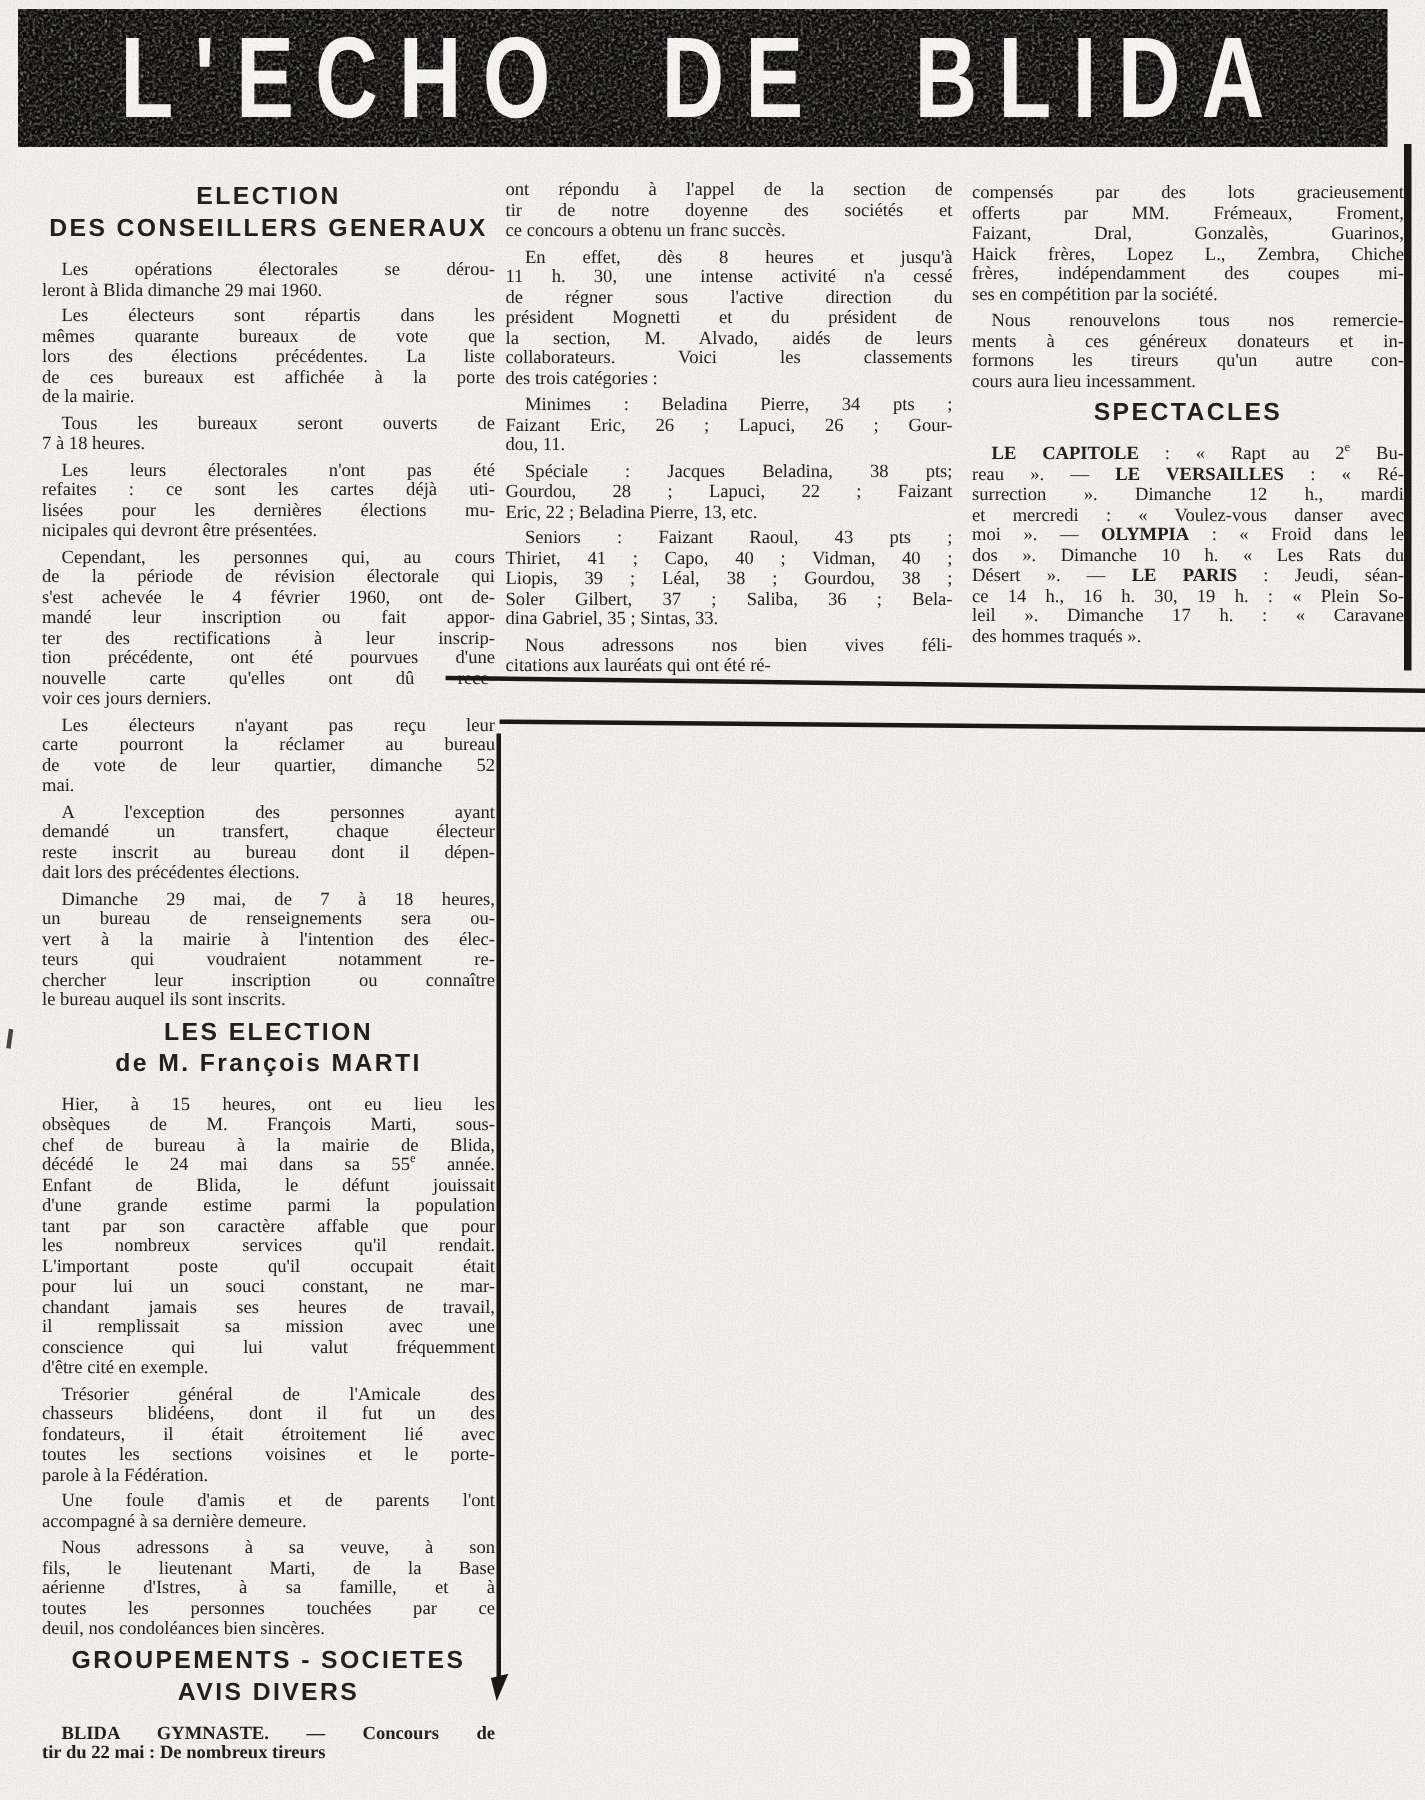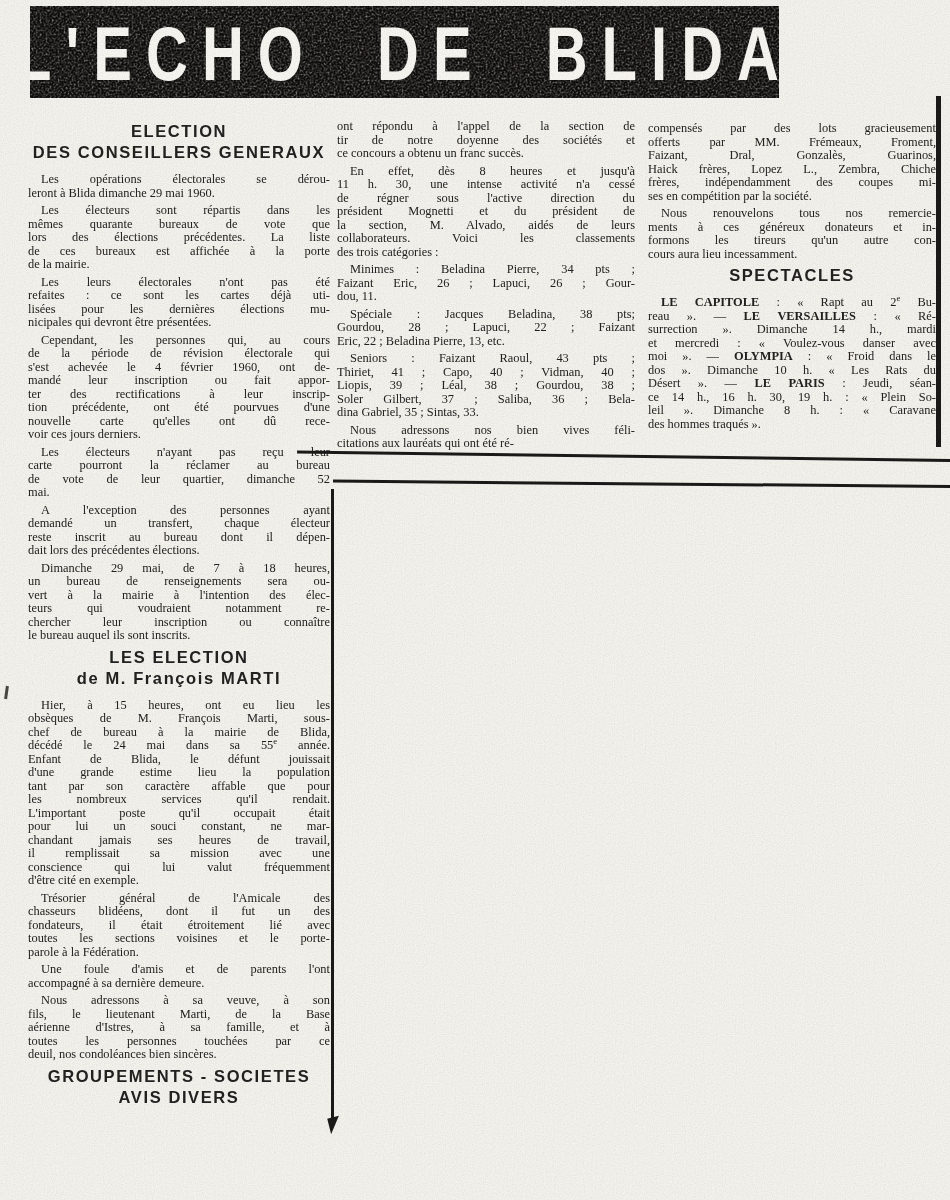--- a/index.html
+++ b/index.html
@@ -3,21 +3,21 @@
 <meta charset="utf-8">
 <style>
   html,body{margin:0;padding:0;background:#e8e6e0;}
   #page{
     position:relative;width:950px;height:1200px;overflow:hidden;
     background:var(--paper,#f4f2ec);color:var(--ink,#232220);
     font-family:"Liberation Serif", serif;
   }
   
   .banner{
-    position:absolute;left:30px;top:6px;width:749px;height:92px;
+    position:absolute;left:12px;top:6px;width:913px;height:92px;
     background:var(--banner,#0e0d0b);
     display:flex;align-items:center;justify-content:center;overflow:hidden;
   }
   .banner .t{
     position:relative;z-index:2;display:inline-block;white-space:nowrap;
     color:var(--bannertext,#f7f6f1);
     font-family:"Liberation Sans", sans-serif;font-weight:bold;
     font-size:58px;letter-spacing:14px;word-spacing:30px;
     transform:scale(1,1.32);
   }
@@ -79,20 +79,24 @@
         <div class="line last">leront à Blida dimanche 29 mai 1960.</div>
       </div>
       <div class="para">
         <div class="line first">Les électeurs sont répartis dans les</div>
         <div class="line">mêmes quarante bureaux de vote que</div>
         <div class="line">lors des élections précédentes. La liste</div>
         <div class="line">de ces bureaux est affichée à la porte</div>
         <div class="line last">de la mairie.</div>
       </div>
       <div class="para">
+        <div class="line first">Tous les bureaux seront ouverts de</div>
+        <div class="line last">7 à 18 heures.</div>
+      </div>
+      <div class="para">
         <div class="line first">Les leurs électorales n'ont pas été</div>
         <div class="line">refaites : ce sont les cartes déjà uti-</div>
         <div class="line">lisées pour les dernières élections mu-</div>
         <div class="line last">nicipales qui devront être présentées.</div>
       </div>
       <div class="para">
         <div class="line first">Cependant, les personnes qui, au cours</div>
         <div class="line">de la période de révision électorale qui</div>
         <div class="line">s'est achevée le 4 février 1960, ont de-</div>
         <div class="line">mandé leur inscription ou fait appor-</div>
@@ -124,21 +128,21 @@
       <div class="head">
         <div>LES ELECTION</div>
         <div>de M. François MARTI</div>
       </div>
       <div class="para">
         <div class="line first">Hier, à 15 heures, ont eu lieu les</div>
         <div class="line">obsèques de M. François Marti, sous-</div>
         <div class="line">chef de bureau à la mairie de Blida,</div>
         <div class="line"><span>décédé le 24 mai dans sa 55</span><span class="sup">e</span><span> année.</span></div>
         <div class="line">Enfant de Blida, le défunt jouissait</div>
-        <div class="line">d'une grande estime lieu la population</div>
+        <div class="line">d'une grande estime parmi la population</div>
         <div class="line">tant par son caractère affable que pour</div>
         <div class="line">les nombreux services qu'il rendait.</div>
         <div class="line">L'important poste qu'il occupait était</div>
         <div class="line">pour lui un souci constant, ne mar-</div>
         <div class="line">chandant jamais ses heures de travail,</div>
         <div class="line">il remplissait sa mission avec une</div>
         <div class="line">conscience qui lui valut fréquemment</div>
         <div class="line last">d'être cité en exemple.</div>
       </div>
       <div class="para">
@@ -156,20 +160,24 @@
         <div class="line first">Nous adressons à sa veuve, à son</div>
         <div class="line">fils, le lieutenant Marti, de la Base</div>
         <div class="line">aérienne d'Istres, à sa famille, et à</div>
         <div class="line">toutes les personnes touchées par ce</div>
         <div class="line last">deuil, nos condoléances bien sincères.</div>
       </div>
       <div class="head">
         <div>GROUPEMENTS - SOCIETES</div>
         <div>AVIS DIVERS</div>
       </div>
+      <div class="para">
+        <div class="line first"><span class="b">BLIDA GYMNASTE. — Concours de</span></div>
+        <div class="line last"><span class="b">tir du 22 mai : De nombreux tireurs</span></div>
+      </div>
     </div>
   <div class="col" id="c2">
       <div class="para">
         <div class="line">ont répondu à l'appel de la section de</div>
         <div class="line">tir de notre doyenne des sociétés et</div>
         <div class="line last">ce concours a obtenu un franc succès.</div>
       </div>
       <div class="para">
         <div class="line first">En effet, dès 8 heures et jusqu'à</div>
         <div class="line">11 h. 30, une intense activité n'a cessé</div>
@@ -215,27 +223,27 @@
         <div class="line">ments à ces généreux donateurs et in-</div>
         <div class="line">formons les tireurs qu'un autre con-</div>
         <div class="line last">cours aura lieu incessamment.</div>
       </div>
       <div class="head">
         <div>SPECTACLES</div>
       </div>
       <div class="para">
         <div class="line first"><span class="b">LE CAPITOLE</span><span> : « Rapt au 2</span><span class="sup">e</span><span> Bu-</span></div>
         <div class="line"><span>reau ». — </span><span class="b">LE VERSAILLES</span><span> : « Ré-</span></div>
-        <div class="line">surrection ». Dimanche 14 h., mardi</div>
+        <div class="line">surrection ». Dimanche 12 h., mardi</div>
         <div class="line">et mercredi : « Voulez-vous danser avec</div>
         <div class="line"><span>moi ». — </span><span class="b">OLYMPIA</span><span> : « Froid dans le</span></div>
         <div class="line">dos ». Dimanche 10 h. « Les Rats du</div>
         <div class="line"><span>Désert ». — </span><span class="b">LE PARIS</span><span> : Jeudi, séan-</span></div>
         <div class="line">ce 14 h., 16 h. 30, 19 h. : « Plein So-</div>
-        <div class="line">leil ». Dimanche 8 h. : « Caravane</div>
+        <div class="line">leil ». Dimanche 17 h. : « Caravane</div>
         <div class="line last">des hommes traqués ».</div>
       </div>
     </div>
 
   <div class="vrule"></div>
   <div class="hrule"></div>
   <div class="boxtop"></div>
   <div class="boxleft"></div>
   <div class="boxarrow"></div>
   <div class="artifact"></div>

